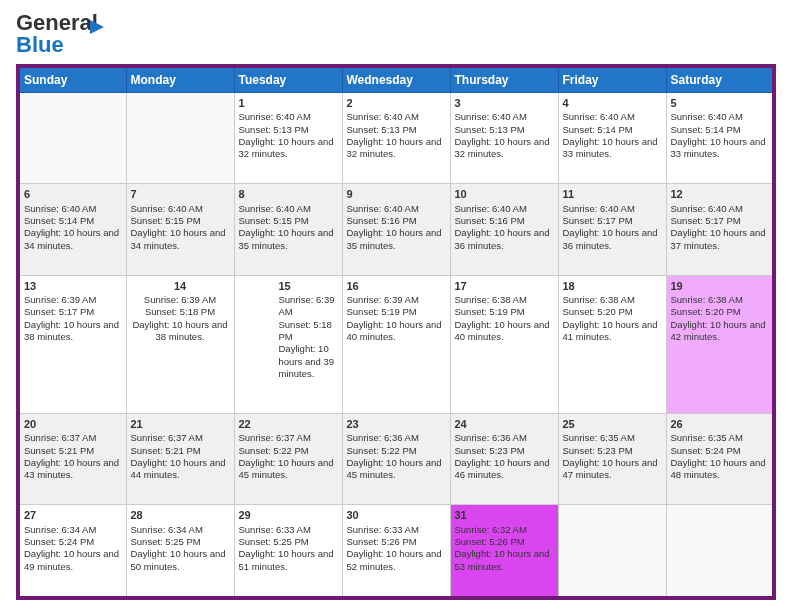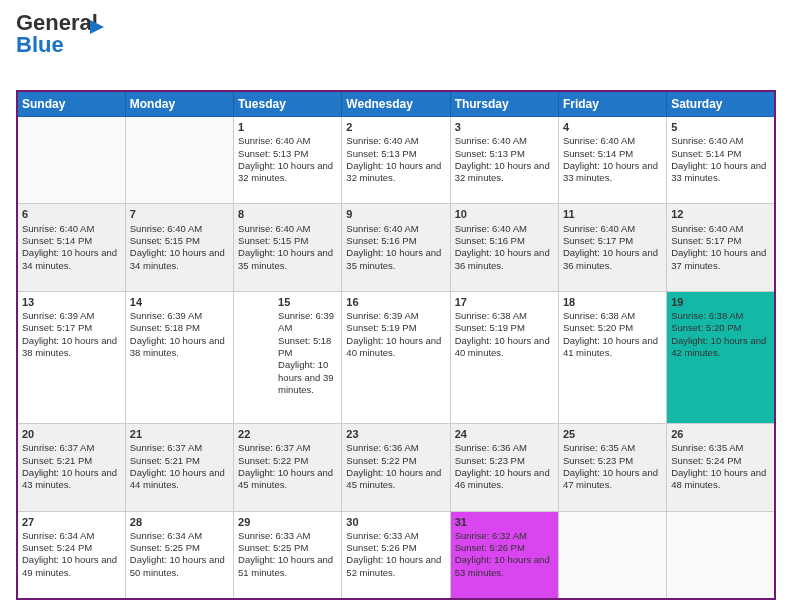--- a/index.html
+++ b/index.html
@@ -64,25 +64,24 @@
       font-weight: bold;
       color: #333;
       line-height: 1.1;
     }
     .subtitle {
       font-size: 14px;
       color: #555;
     }
     .calendar {
       flex: 1;
-      border: 2px solid #701a75;
+      border: 4px solid #701a75;
       border-collapse: collapse;
       width: 100%;
       table-layout: fixed;
-      margin-top: 26px;
     }
     .calendar th {
       background: #2176c7;
       color: #fff;
       font-size: 12px;
       font-weight: bold;
       padding: 5px 4px;
       text-align: left;
       border: 1px solid #1a5fa8;
     }
@@ -153,26 +152,26 @@
           <td style="background: rgb(240, 240, 240);"><span class="day-num">6</span><span>Sunrise: 6:40 AM</span><br><span>Sunset: 5:14 PM</span><br><span>Daylight: 10 hours and 34 minutes.</span><br></td>
           <td style="background: rgb(240, 240, 240);"><span class="day-num">7</span><span>Sunrise: 6:40 AM</span><br><span>Sunset: 5:15 PM</span><br><span>Daylight: 10 hours and 34 minutes.</span><br></td>
           <td style="background: rgb(240, 240, 240);"><span class="day-num">8</span><span>Sunrise: 6:40 AM</span><br><span>Sunset: 5:15 PM</span><br><span>Daylight: 10 hours and 35 minutes.</span><br></td>
           <td style="background: rgb(240, 240, 240);"><span class="day-num">9</span><span>Sunrise: 6:40 AM</span><br><span>Sunset: 5:16 PM</span><br><span>Daylight: 10 hours and 35 minutes.</span><br></td>
           <td style="background: rgb(240, 240, 240);"><span class="day-num">10</span><span>Sunrise: 6:40 AM</span><br><span>Sunset: 5:16 PM</span><br><span>Daylight: 10 hours and 36 minutes.</span><br></td>
           <td style="background: rgb(240, 240, 240);"><span class="day-num">11</span><span>Sunrise: 6:40 AM</span><br><span>Sunset: 5:17 PM</span><br><span>Daylight: 10 hours and 36 minutes.</span><br></td>
           <td style="background: rgb(240, 240, 240);"><span class="day-num">12</span><span>Sunrise: 6:40 AM</span><br><span>Sunset: 5:17 PM</span><br><span>Daylight: 10 hours and 37 minutes.</span><br></td>
         </tr>
         <tr>
           <td style="background: rgb(255, 255, 255);"><span class="day-num">13</span><span>Sunrise: 6:39 AM</span><br><span>Sunset: 5:17 PM</span><br><span>Daylight: 10 hours and 38 minutes.</span><br></td>
-          <td style="background: rgb(255, 255, 255);"><span class="day-num">14</span><span>Sunrise: 6:39 AM</span><br><span>Sunset: 5:18 PM</span><br><span>Daylight: 10 hours and 38 minutes.</span><br></td>
+          <td style="background: rgb(255, 255, 255); text-align: center;"><span class="day-num">14</span><span>Sunrise: 6:39 AM</span><br><span>Sunset: 5:18 PM</span><br><span>Daylight: 10 hours and 38 minutes.</span><br></td>
           <td style="background: rgb(255, 255, 255); padding-left: 44px;"><span class="day-num">15</span><span>Sunrise: 6:39 AM</span><br><span>Sunset: 5:18 PM</span><br><span>Daylight: 10 hours and 39 minutes.</span><br></td>
           <td style="background: rgb(255, 255, 255);"><span class="day-num">16</span><span>Sunrise: 6:39 AM</span><br><span>Sunset: 5:19 PM</span><br><span>Daylight: 10 hours and 40 minutes.</span><br></td>
           <td style="background: rgb(255, 255, 255);"><span class="day-num">17</span><span>Sunrise: 6:38 AM</span><br><span>Sunset: 5:19 PM</span><br><span>Daylight: 10 hours and 40 minutes.</span><br></td>
           <td style="background: rgb(255, 255, 255);"><span class="day-num">18</span><span>Sunrise: 6:38 AM</span><br><span>Sunset: 5:20 PM</span><br><span>Daylight: 10 hours and 41 minutes.</span><br></td>
-          <td style="background: #14b8a6;"><span class="day-num">19</span><span>Sunrise: 6:38 AM</span><br><span>Sunset: 5:20 PM</span><br><span>Daylight: 10 hours and 42 minutes.</span><br></td>
+          <td style="background: #f0abfc;"><span class="day-num">19</span><span>Sunrise: 6:38 AM</span><br><span>Sunset: 5:20 PM</span><br><span>Daylight: 10 hours and 42 minutes.</span><br></td>
         </tr>
         <tr>
           <td style="background: rgb(240, 240, 240);"><span class="day-num">20</span><span>Sunrise: 6:37 AM</span><br><span>Sunset: 5:21 PM</span><br><span>Daylight: 10 hours and 43 minutes.</span><br></td>
           <td style="background: rgb(240, 240, 240);"><span class="day-num">21</span><span>Sunrise: 6:37 AM</span><br><span>Sunset: 5:21 PM</span><br><span>Daylight: 10 hours and 44 minutes.</span><br></td>
           <td style="background: rgb(240, 240, 240);"><span class="day-num">22</span><span>Sunrise: 6:37 AM</span><br><span>Sunset: 5:22 PM</span><br><span>Daylight: 10 hours and 45 minutes.</span><br></td>
           <td style="background: rgb(240, 240, 240);"><span class="day-num">23</span><span>Sunrise: 6:36 AM</span><br><span>Sunset: 5:22 PM</span><br><span>Daylight: 10 hours and 45 minutes.</span><br></td>
           <td style="background: rgb(240, 240, 240);"><span class="day-num">24</span><span>Sunrise: 6:36 AM</span><br><span>Sunset: 5:23 PM</span><br><span>Daylight: 10 hours and 46 minutes.</span><br></td>
           <td style="background: rgb(240, 240, 240);"><span class="day-num">25</span><span>Sunrise: 6:35 AM</span><br><span>Sunset: 5:23 PM</span><br><span>Daylight: 10 hours and 47 minutes.</span><br></td>
           <td style="background: rgb(240, 240, 240);"><span class="day-num">26</span><span>Sunrise: 6:35 AM</span><br><span>Sunset: 5:24 PM</span><br><span>Daylight: 10 hours and 48 minutes.</span><br></td>
         </tr>

